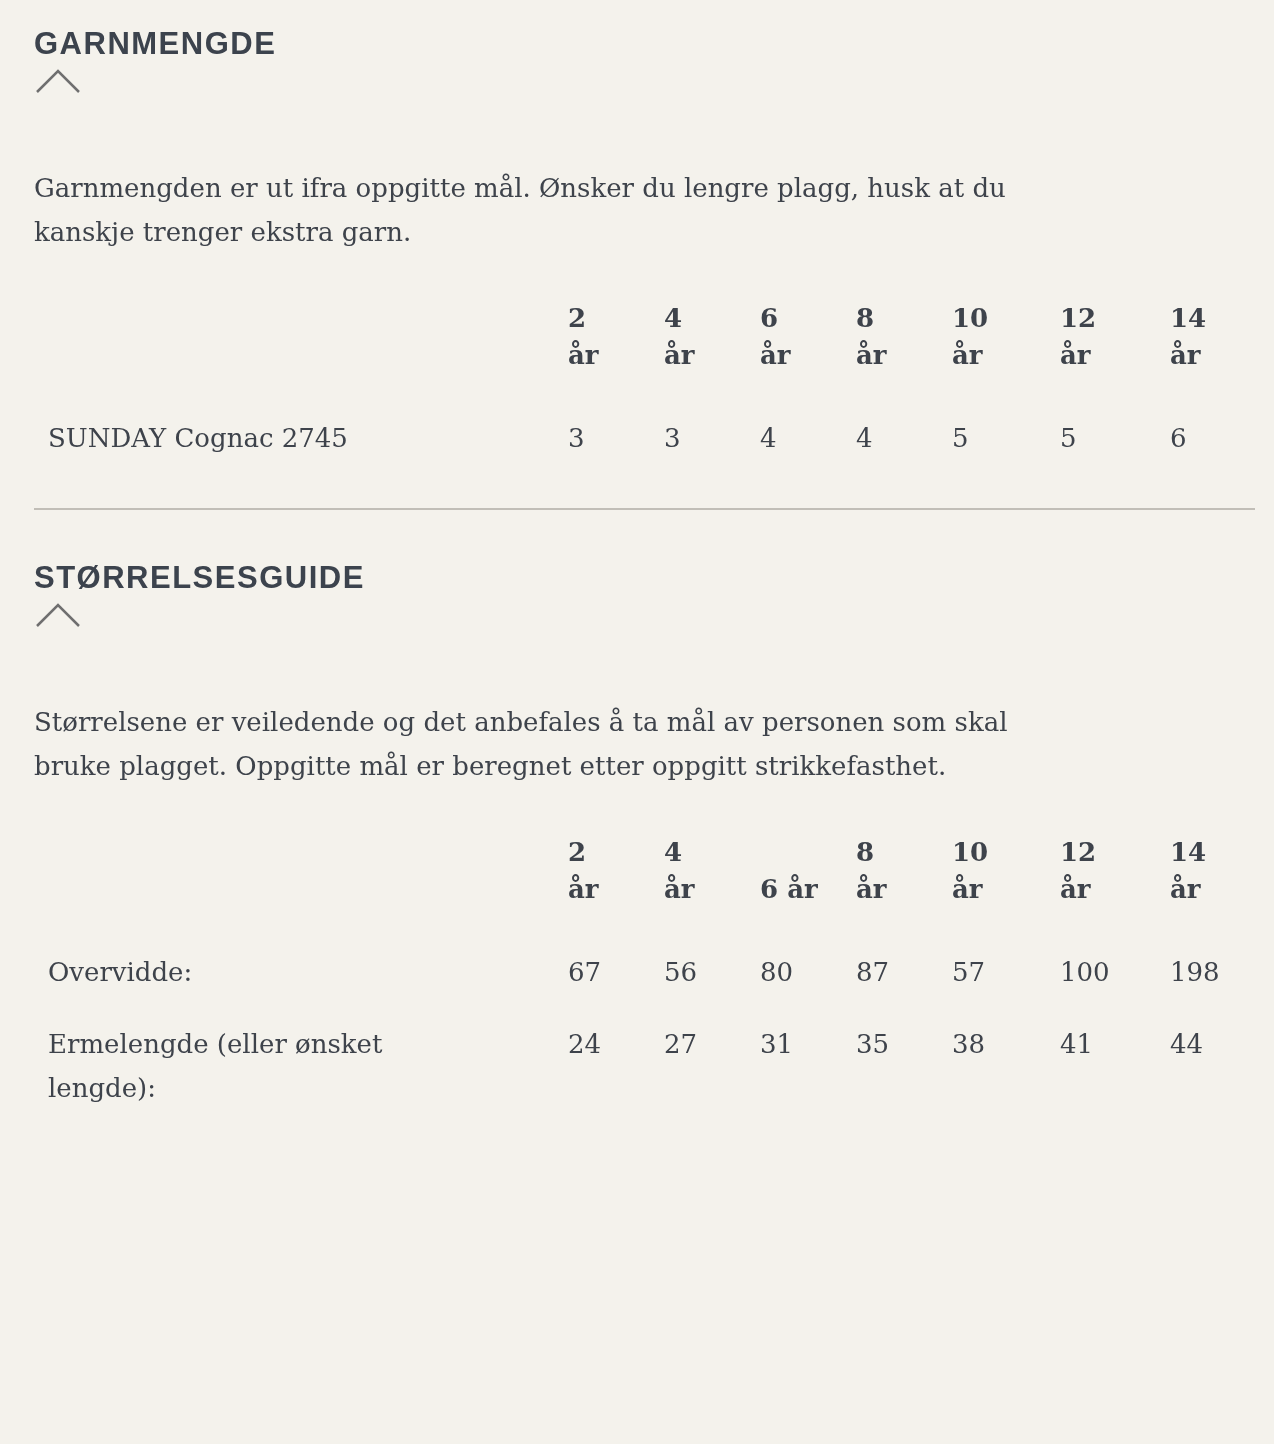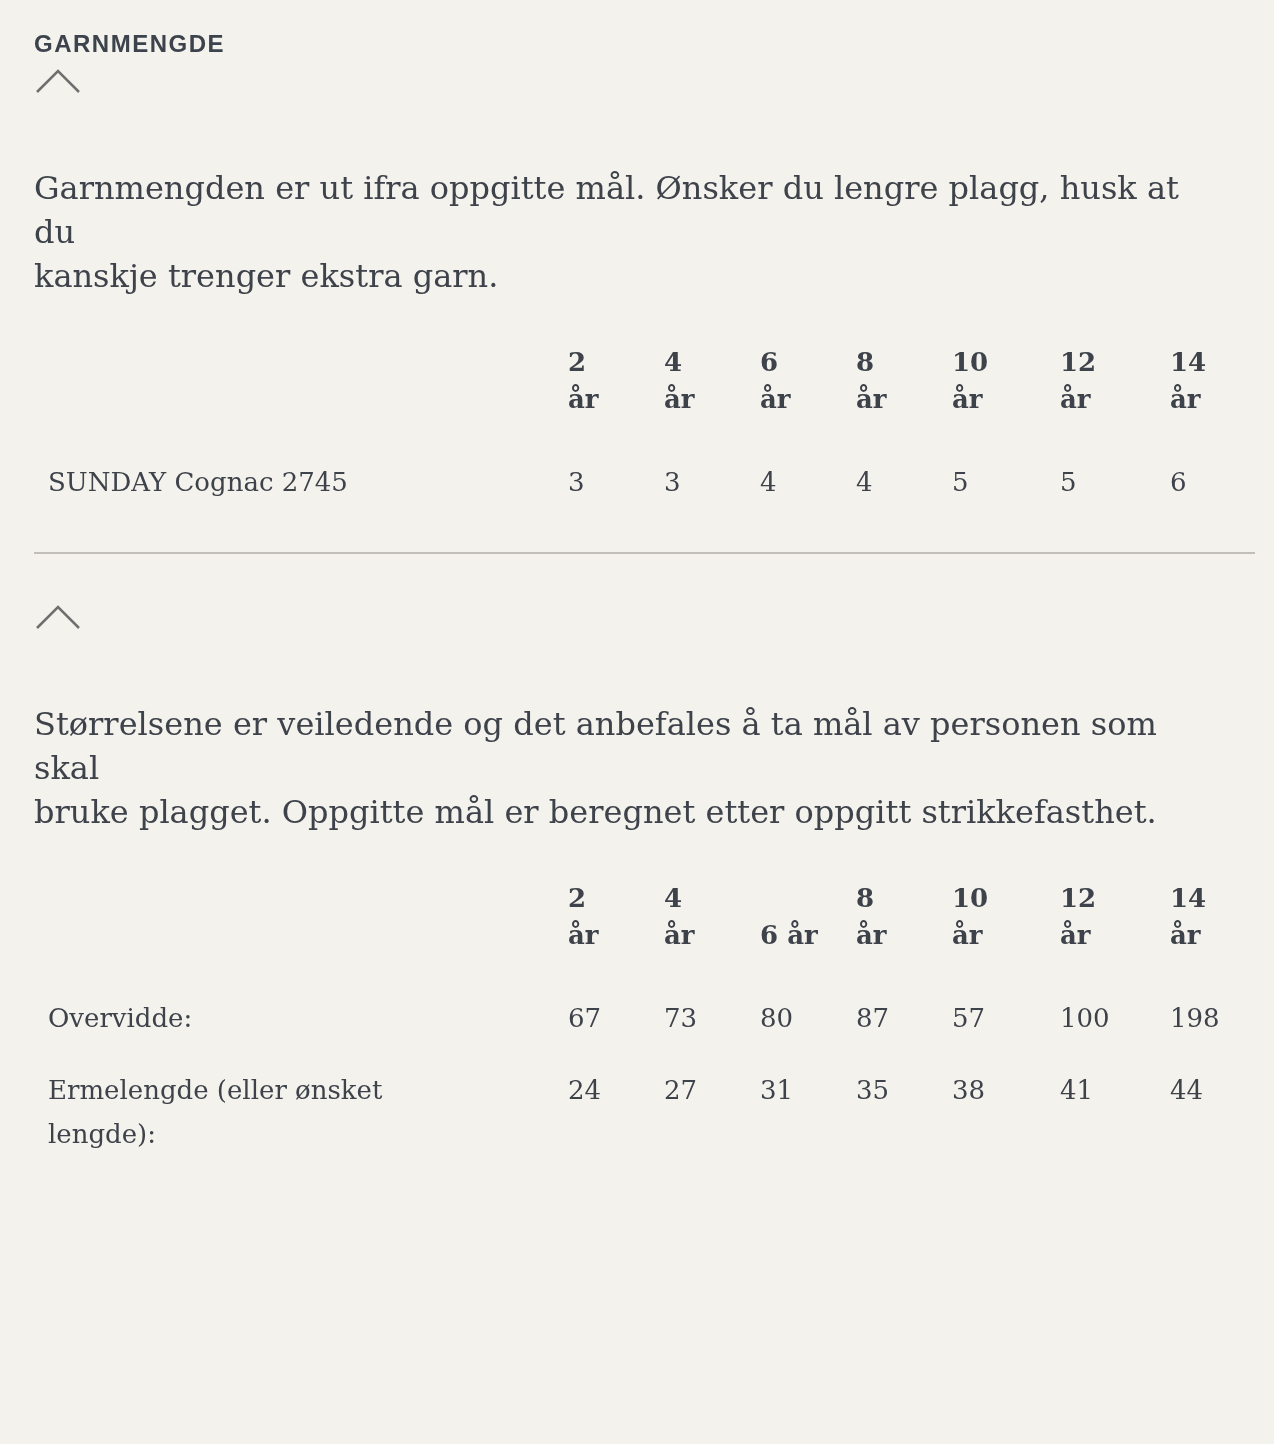--- a/index.html
+++ b/index.html
@@ -15,32 +15,32 @@
     width:1274px; height:1444px; overflow:hidden;
     background:var(--bg);
     color:var(--text);
     font-family:"DejaVu Serif", serif;
   }
   .page{ padding:26px 20px 0 34px; }
 
   .section-title{
     margin:0 0 6px 0;
     font-family:"Liberation Sans", sans-serif;
-    font-size:24px; line-height:36px;
+    font-size:31px; line-height:36px;
     font-weight:700; letter-spacing:1.5px;
     color:var(--title);
   }
   .collapse-toggle{
     display:block; background:none; border:none; padding:0; margin:2px 0 0 1px; cursor:pointer;
   }
   .collapse-toggle svg{ display:block; }
 
   .intro{
     margin:72px 0 0 0;
-    font-size:32px; line-height:44px;
+    font-size:26px; line-height:44px;
     max-width:1190px;
   }
 
   table.size-table{
     border-collapse:collapse; table-layout:fixed;
     width:1206px; margin-top:46px;
   }
   table.size-table th, table.size-table td{
     text-align:left; padding:0;
     font-size:26px; line-height:44px;
@@ -111,20 +111,21 @@
             <td>5</td>
             <td>6</td>
           </tr>
         </tbody>
     </table>
   </section>
 
   <hr class="divider">
 
   <section class="section">
+    <h2 class="section-title">STØRRELSESGUIDE</h2>
     <button class="collapse-toggle" aria-label="Lukk seksjon">
       <span>
         <svg width="46" height="26" viewBox="0 0 46 26">
           <polyline points="2,24 23,3 44,24" fill="none" stroke="#6f6f6f" stroke-width="2.5"></polyline>
         </svg>
       </span>
     </button>
     <p class="intro">Størrelsene er veiledende og det anbefales å ta mål av personen som skal<br>bruke plagget. Oppgitte mål er beregnet etter oppgitt strikkefasthet.</p>
     <table class="size-table">
       <colgroup>
@@ -146,21 +147,21 @@
             <th>8<br>år</th>
             <th>10<br>år</th>
             <th>12<br>år</th>
             <th>14<br>år</th>
           </tr>
         </thead>
       <tbody>
           <tr>
             <td class="row-label">Overvidde:</td>
             <td>67</td>
-            <td>73</td>
+            <td>56</td>
             <td>80</td>
             <td>87</td>
             <td>57</td>
             <td>100</td>
             <td>198</td>
           </tr>
           <tr>
             <td class="row-label">Ermelengde (eller ønsket<br>lengde):</td>
             <td>24</td>
             <td>27</td>

